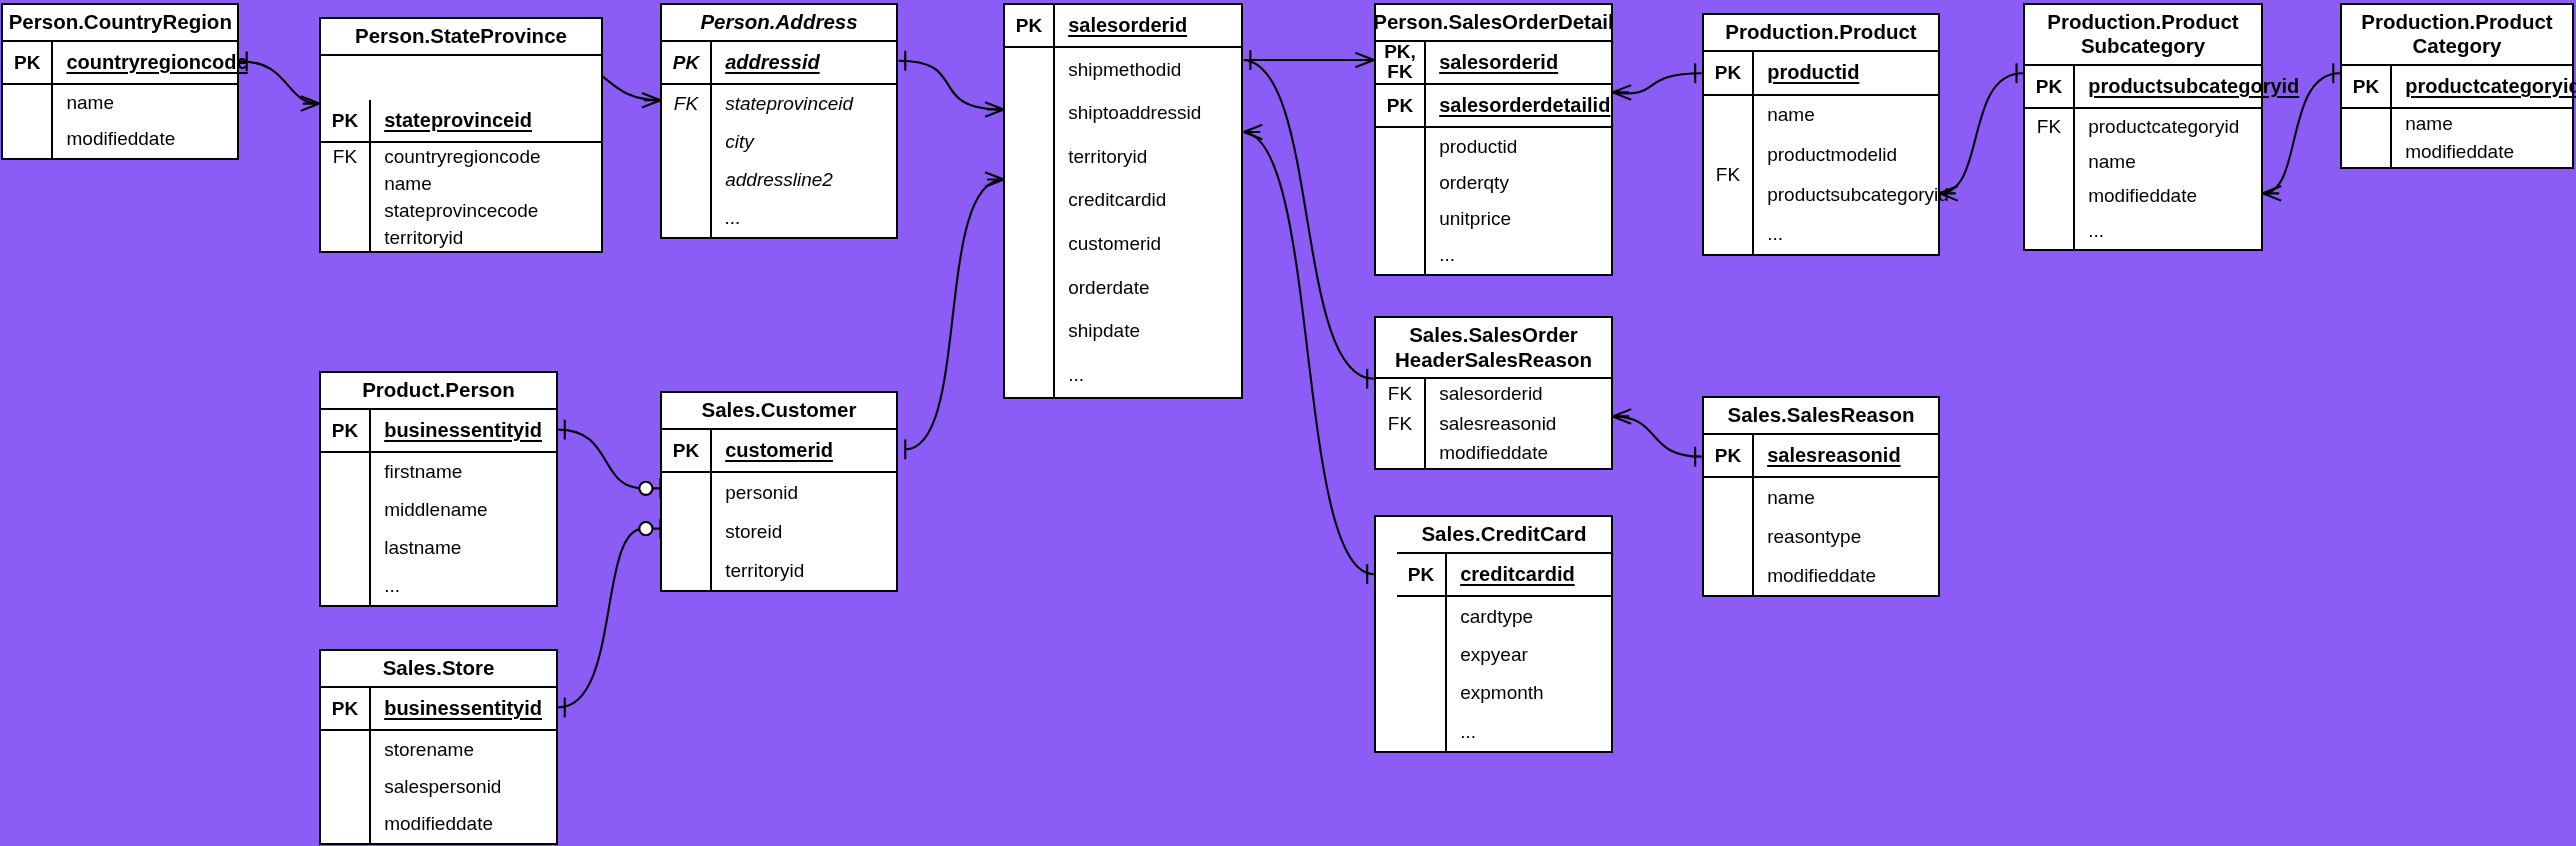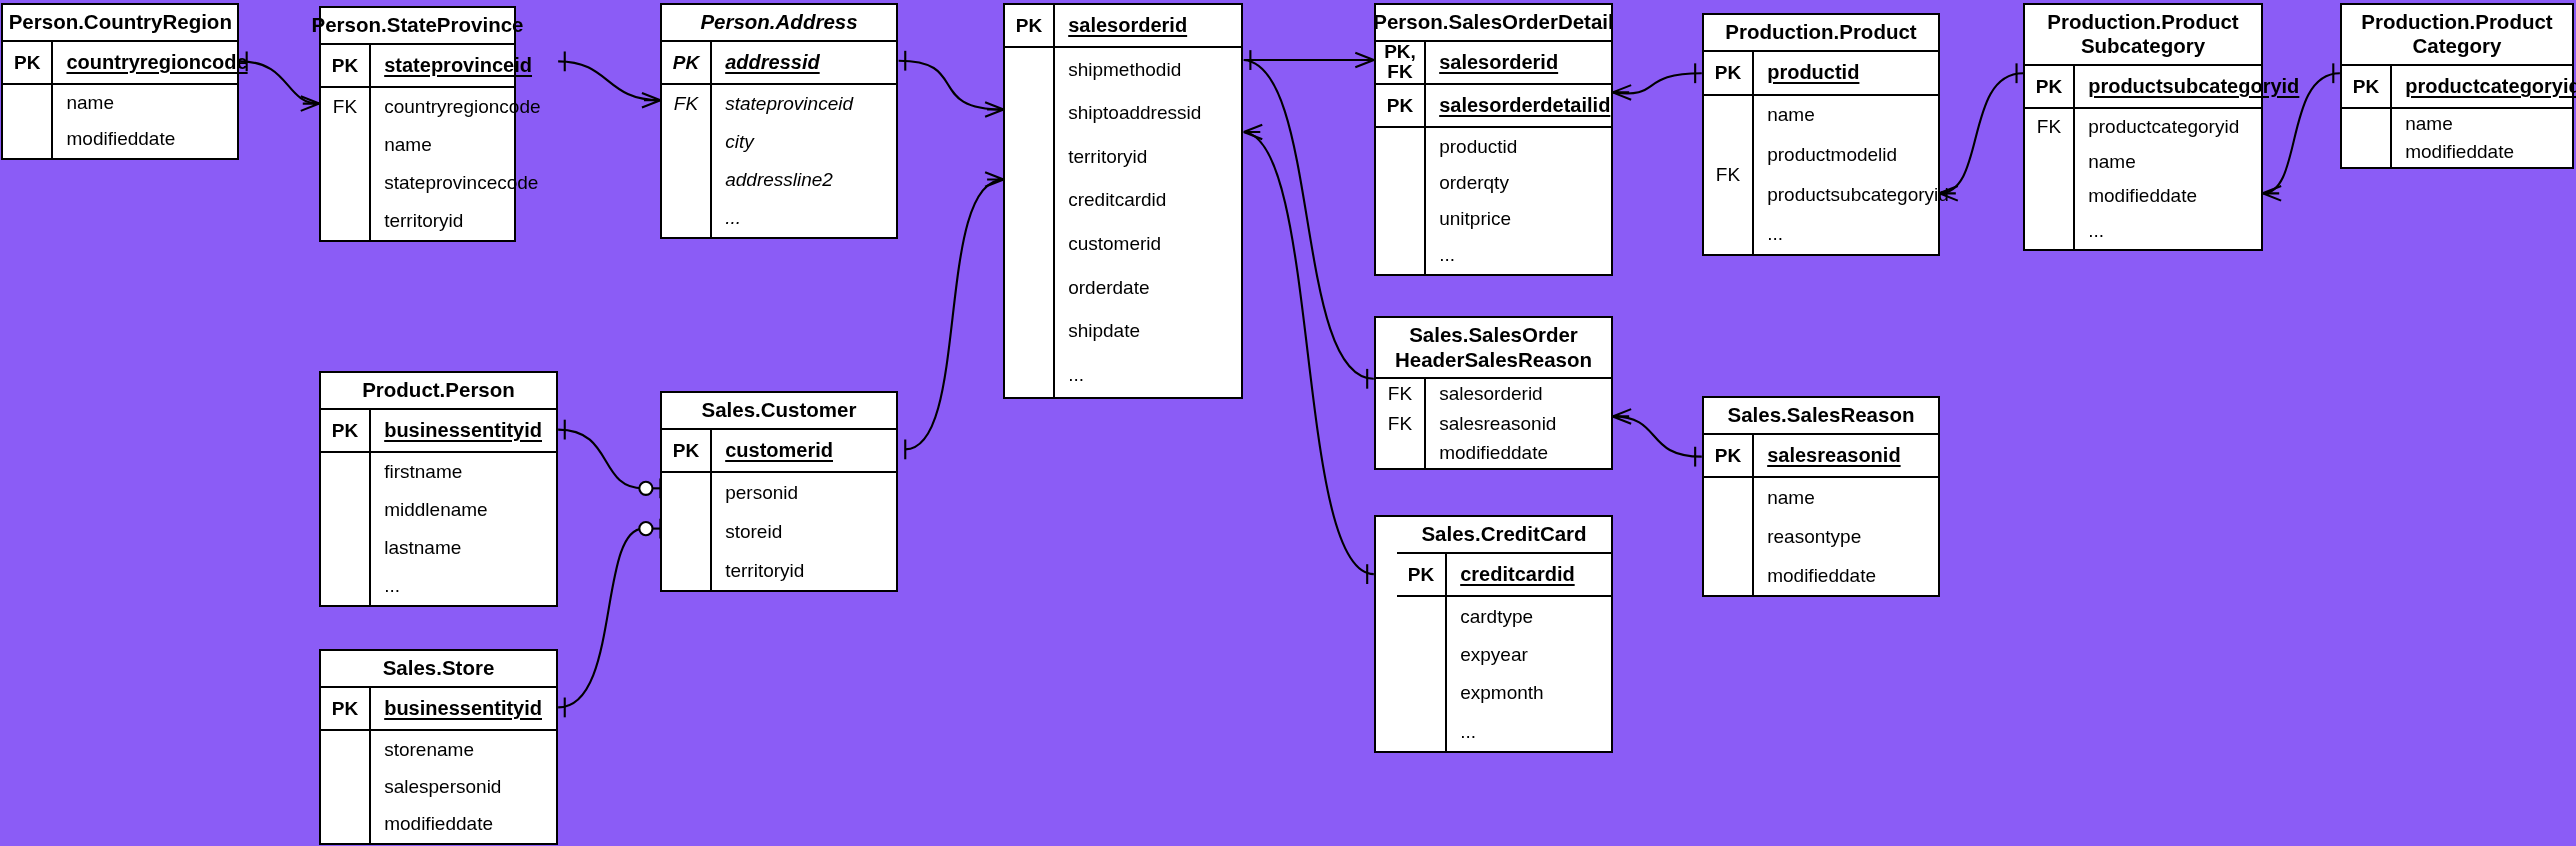--- a/index.html
+++ b/index.html
@@ -234,21 +234,21 @@
       <div class="attr-block">
         <div class="attr-keys"></div>
         <div class="attr-names">
           <div class="aname" style="flex:1 1 0">name</div>
           <div class="aname" style="flex:1 1 0">modifieddate</div>
         </div>
       </div>
     </div>
   </div>
 
-  <div class="entity" style="left:319px;top:6px;width:197px;height:236px;">
+  <div class="entity" style="left:319px;top:17px;width:284px;height:236px;gap:44px;">
     <div class="ent-title">Person.StateProvince</div>
     <div class="ent-body">
       <div class="key-row">
         <div class="kcol bold">PK</div>
         <div class="ncol">
           <span class="pk-name">stateprovinceid</span>
         </div>
       </div>
       <div class="attr-block">
         <div class="attr-keys">

